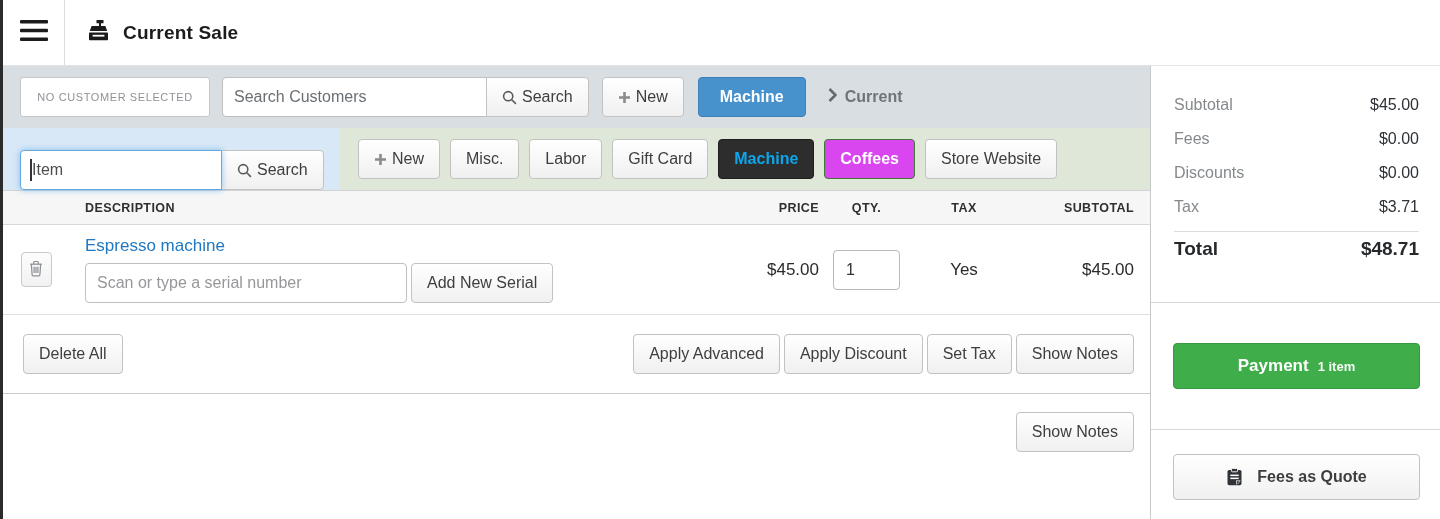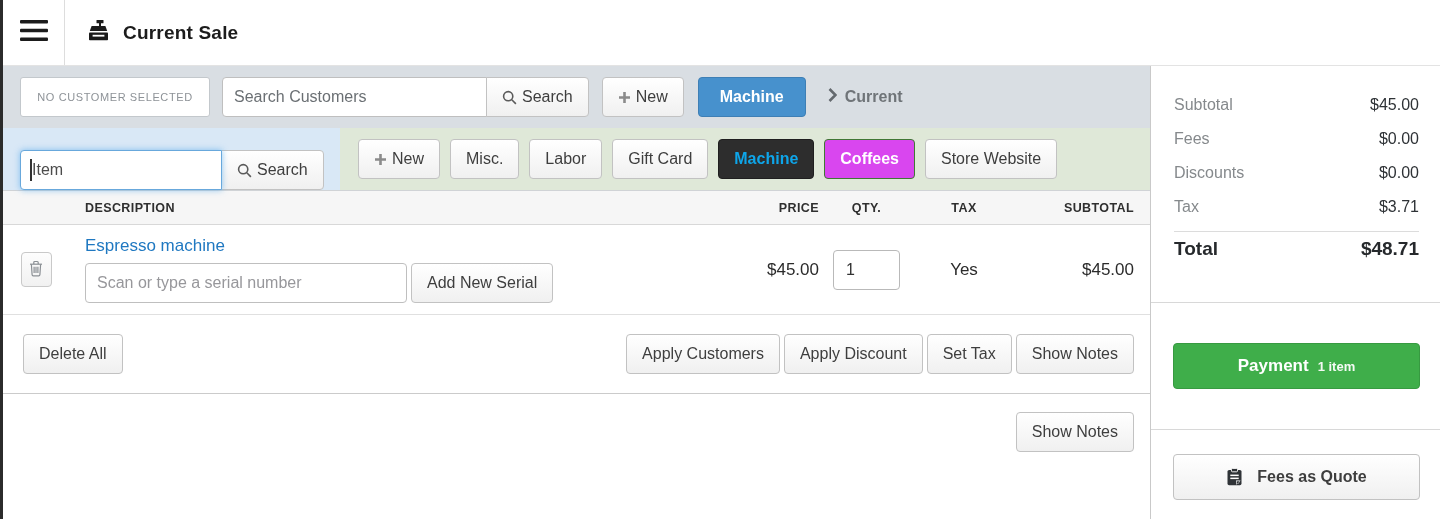--- a/index.html
+++ b/index.html
@@ -261,21 +261,21 @@
           <div class="col-center tax-cell">Yes</div>
           <div class="col-right money">$45.00</div>
         </div>
 
         <div class="actions-row">
           <button class="btn">
             <span>Delete All</span>
           </button>
           <div class="actions-right">
             <button class="btn">
-              <span>Apply Customers</span>
+              <span>Apply Advanced</span>
             </button>
             <button class="btn">
               <span>Apply Discount</span>
             </button>
             <button class="btn">
               <span>Set Tax</span>
             </button>
             <button class="btn">
               <span>Show Notes</span>
             </button>

